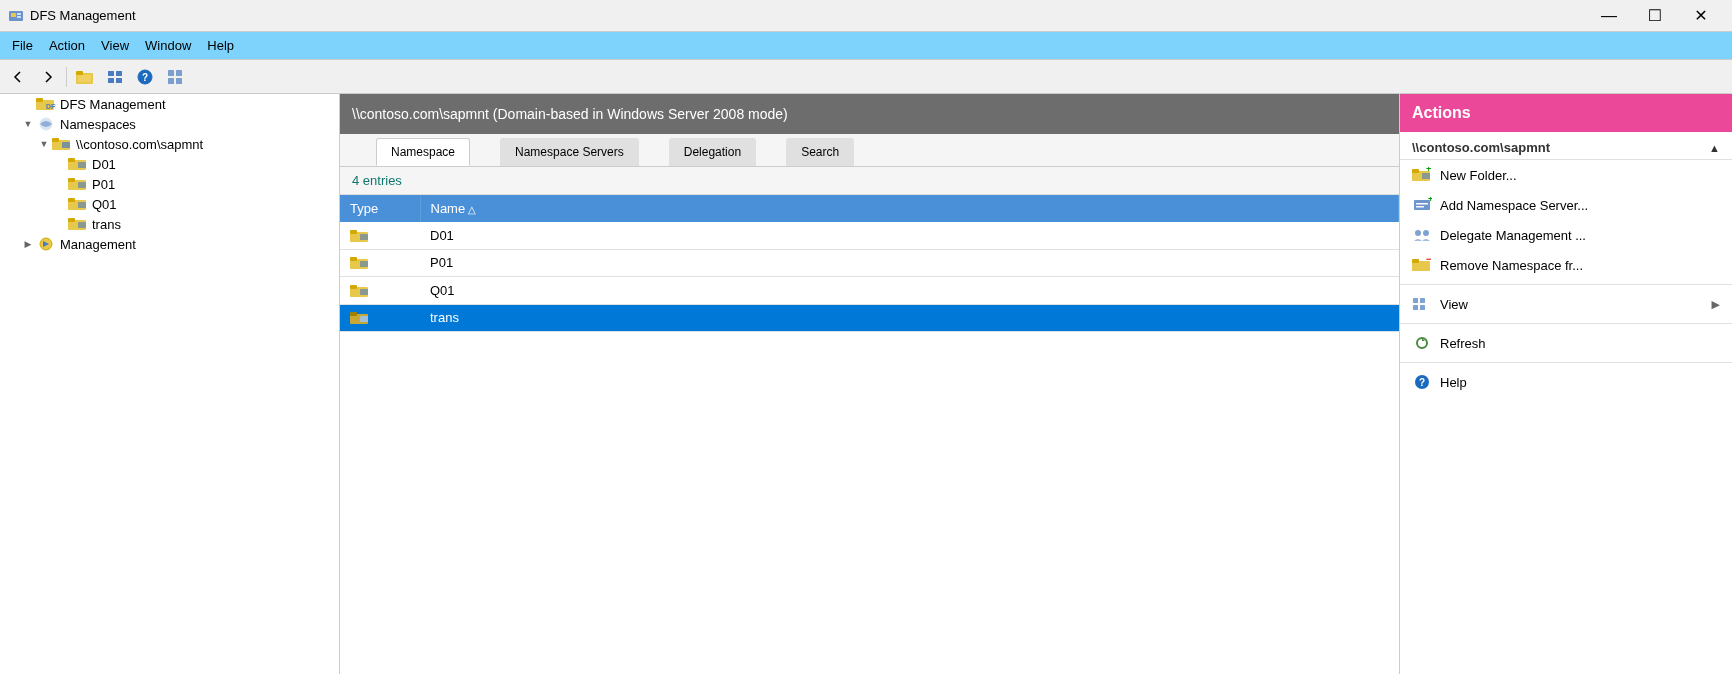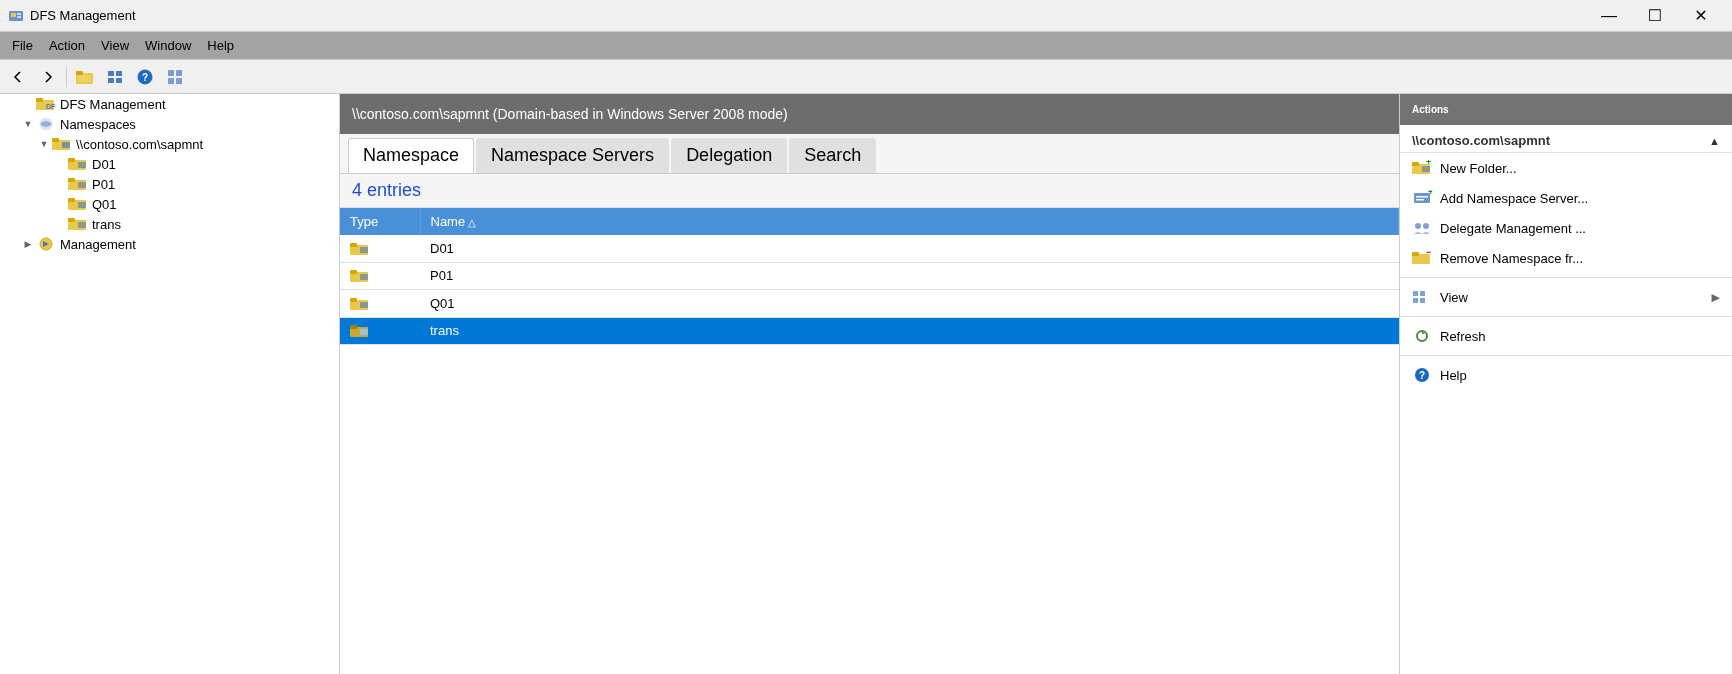--- a/index.html
+++ b/index.html
@@ -16,21 +16,21 @@
     .title-bar-title { font-size: 13px; color: #000; }
     .title-bar-controls { display: flex; gap: 0; }
     .title-bar-btn {
       width: 46px; height: 32px; border: none; background: transparent;
       cursor: pointer; font-size: 16px; display: flex; align-items: center; justify-content: center;
     }
 
     
     .menu-bar {
       display: flex; align-items: flex-end; height: 28px; padding: 0 4px;
-      background: #a3a3a3; border-bottom: 1px solid #ccc;
+      background: #7dd3fc; border-bottom: 1px solid #ccc;
     }
     .menu-item {
       padding: 2px 8px; cursor: pointer; height: 100%; display: flex; align-items: center;
     }
 
     
     .toolbar {
       display: flex; align-items: center; height: 34px; padding: 2px 4px;
       background: #f0f0f0; border-bottom: 1px solid #ccc; gap: 2px;
     }
@@ -67,50 +67,51 @@
     .content-header {
       background: #6d6d6d; color: white; padding: 12px 12px; font-size: 14px; font-weight: normal;
     }
 
     
     .tabs-bar {
       display: flex; border-bottom: 1px solid #ccc; background: #f5f5f5; padding: 0 8px;
     }
     .tab-item {
       padding: 6px 14px; cursor: pointer; border: 1px solid transparent;
-      margin-top: 4px; background: #e0e0e0; margin-right: 2px; font-size: 18px;
+      margin-top: 4px; background: #e0e0e0; margin-right: 2px; font-size: 12px;
       border-radius: 3px 3px 0 0;
+      margin-left: 28px;
     }
     .tab-item.active { background: #fff; border-color: #ccc; border-bottom-color: #fff; }
 
     
     .entries-bar {
-      padding: 6px 12px; font-size: 18px; color: #1d4ed8; background: #f5f5f5;
+      padding: 6px 12px; font-size: 13px; color: #0f766e; background: #f5f5f5;
       border-bottom: 1px solid #ddd;
     }
 
     
     .data-table { width: 100%; border-collapse: collapse; }
     .data-table th {
       background: #4a90d9; color: white; text-align: left;
       padding: 6px 10px; font-weight: normal; border-right: 1px solid #5a9fd9;
       position: relative;
     }
     .data-table th.sorted::after { content: ' △'; font-size: 10px; }
     .data-table td { padding: 5px 10px; border-bottom: 1px solid #e0e0e0; }
     .data-table tr.selected td { background: #0078d7; color: white; }
 
     
     .actions-panel {
       width: 333px; min-width: 333px; border-left: 1px solid #ccc;
       background: #fff; overflow-y: auto;
     }
     .actions-header {
-      background: #737373; color: white; padding: 10px 12px;
-      font-size: 10px; font-weight: bold;
+      background: #ec4899; color: white; padding: 10px 12px;
+      font-size: 16px; font-weight: bold;
     }
     .actions-section-title {
       padding: 8px 12px 4px; font-weight: bold; color: #333; font-size: 13px;
       border-bottom: 1px solid #e0e0e0; display: flex; align-items: center; justify-content: space-between;
     }
     .actions-section-title .collapse-btn { font-size: 11px; cursor: pointer; }
     .action-item {
       display: flex; align-items: center; padding: 5px 12px; cursor: pointer;
       gap: 8px; color: #000;
     }

